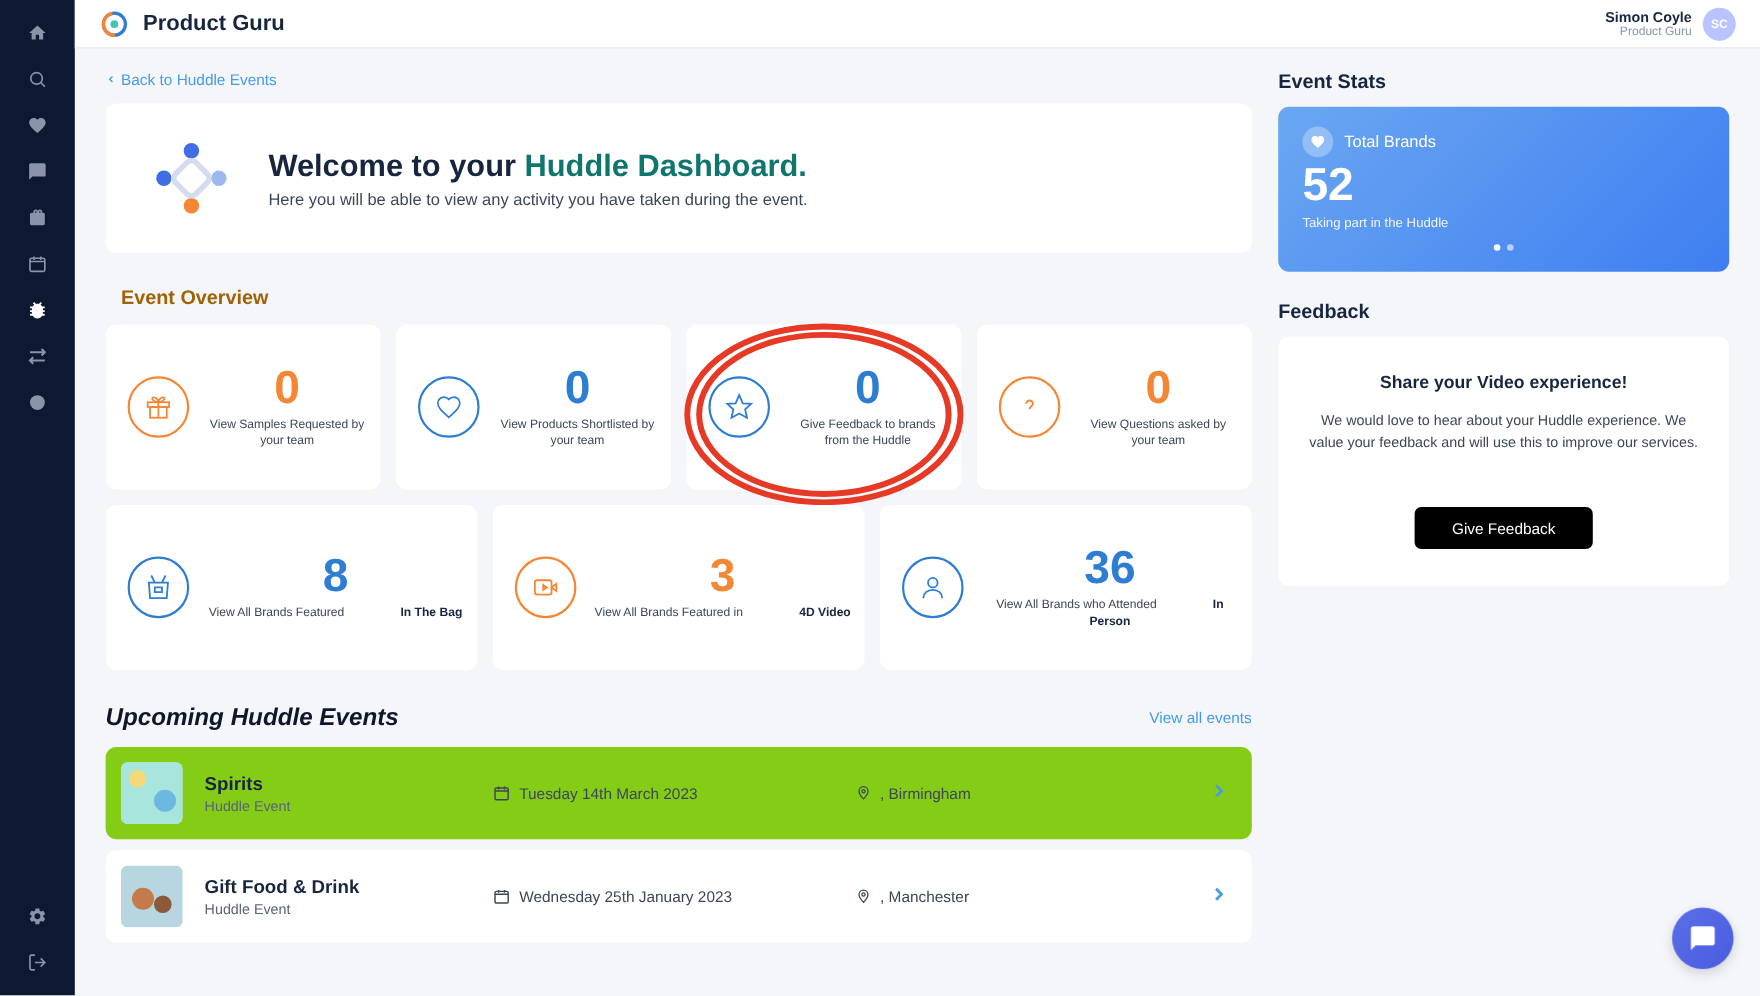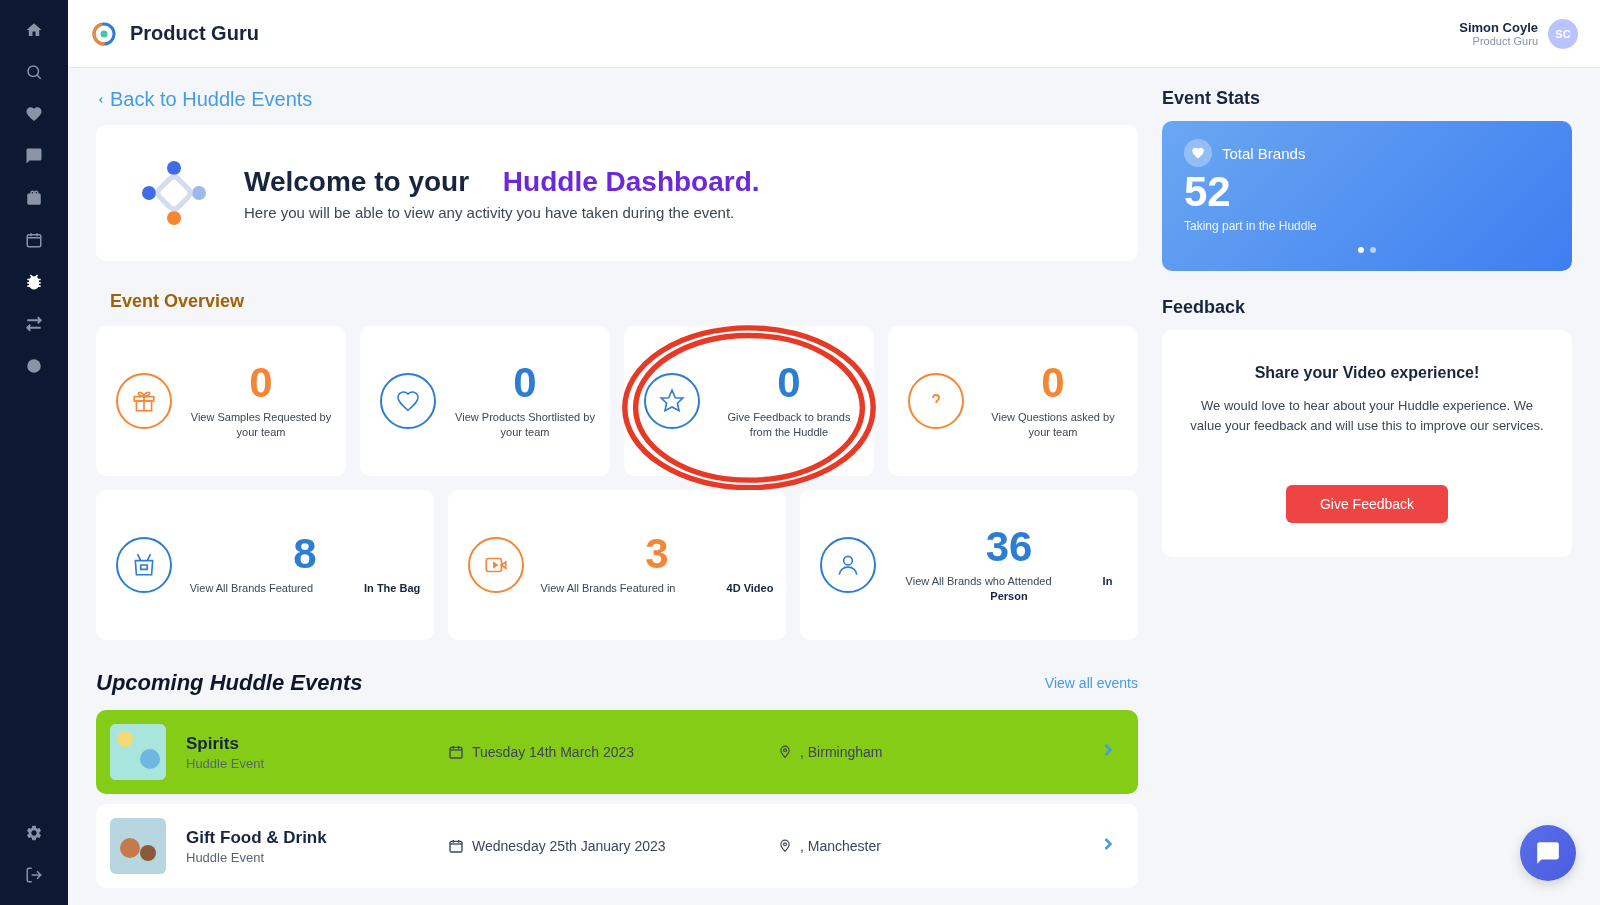--- a/index.html
+++ b/index.html
@@ -45,21 +45,21 @@
       justify-content: center;
       cursor: pointer;
     }
     .sidebar-icon.active { color: #fff; }
     .main {
       flex: 1;
       display: flex;
       flex-direction: column;
     }
     .header {
-      height: 68px;
+      height: 44px;
       background: #fff;
       border-bottom: 1px solid #e5e7eb;
       display: flex;
       align-items: center;
       padding: 0 22px;
       justify-content: space-between;
     }
     .header-left {
       display: flex;
       align-items: center;
@@ -98,39 +98,39 @@
       flex: 1;
       padding: 20px 28px;
       overflow-y: auto;
       display: flex;
       gap: 24px;
     }
     .content-main { flex: 1; }
     .content-aside { width: 410px; }
     .back-link {
       color: #449ce8;
-      font-size: 20px;
+      font-size: 14px;
       display: inline-flex;
       align-items: center;
       gap: 4px;
       cursor: pointer;
       margin-bottom: 14px;
     }
     .welcome-card {
       background: #fff;
       border-radius: 10px;
       padding: 30px 40px;
       display: flex;
       align-items: center;
       gap: 32px;
       margin-bottom: 30px;
     }
     .welcome-icon { width: 76px; height: 76px; flex-shrink: 0; }
     .welcome-title { font-size: 28px; font-weight: 700; color: #17253f; margin-bottom: 6px; }
-    .welcome-title .highlight { color: #6d28d9; margin-left: 26px; }
+    .welcome-title .highlight { color: #0f766e; }
     .welcome-subtitle { font-size: 15px; color: #3c4658; }
     .section-title { font-size: 18px; font-weight: 700; color: #a16207; margin: 0 0 14px 14px; }
     .overview-row { display: flex; gap: 14px; margin-bottom: 14px; }
     .overview-card {
       background: #fff;
       border-radius: 10px;
       padding: 24px 12px;
       display: flex;
       align-items: center;
       gap: 16px;
@@ -222,21 +222,21 @@
     .stats-dots span.active { background: #fff; }
     .feedback-card {
       background: #fff;
       border-radius: 10px;
       padding: 34px 24px;
       text-align: center;
     }
     .feedback-title { font-size: 16px; font-weight: 700; color: #17253f; margin-bottom: 14px; }
     .feedback-text { font-size: 13px; color: #3c4658; line-height: 1.5; margin-bottom: 50px; }
     .feedback-btn {
-      background: #ef4444;
+      background: #000000;
       color: #fff;
       border: none;
       padding: 11px 34px;
       border-radius: 6px;
       font-size: 14px;
       cursor: pointer;
     }
     .chat-bubble {
       position: fixed;
       right: 24px;

